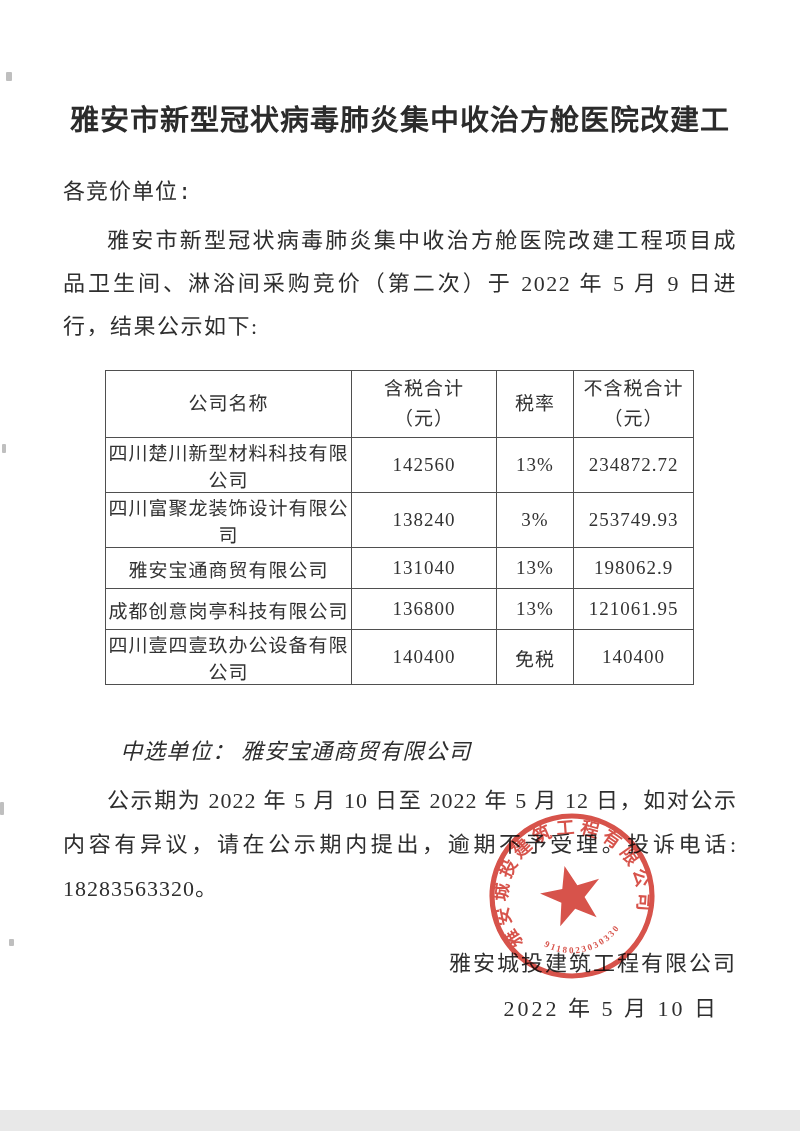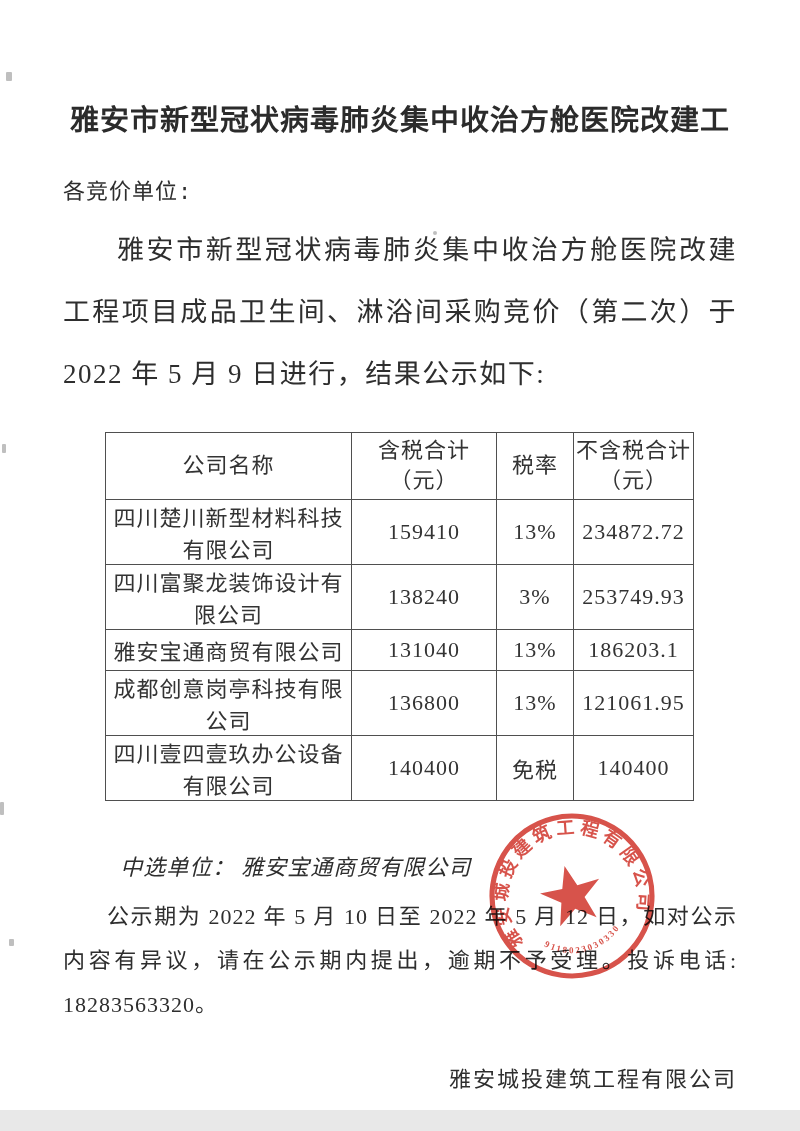--- a/index.html
+++ b/index.html
@@ -26,33 +26,33 @@
   }
   .salutation{
     margin-top:36px;
     font-size:22px;
     line-height:26px;
     letter-spacing:1px;
     font-family:Liberation Mono, monospace;
   }
   .intro{
     margin-top:12px;
-    font-size:27px;
-    line-height:62px;
+    font-size:22px;
+    line-height:43px;
     letter-spacing:1.5px;
     text-indent:2em;
     text-align:justify;
   }
 
   table.bid-table{
     margin:6px 0 0 42px;
     width:588px;
     border-collapse:collapse;
     table-layout:fixed;
-    font-size:22px;
+    font-size:19px;
     color:#333;
   }
   .bid-table th,.bid-table td{
     border:1px solid #4f4f4f;
     text-align:center;
     vertical-align:middle;
     font-weight:400;
     padding:0 2px;
     letter-spacing:1px;
   }
@@ -147,35 +147,35 @@
           <th>税率</th>
           <th>
             <span>不含税合计</span><br>
             <span>（元）</span>
           </th>
         </tr>
       </thead>
       <tbody>
         <tr>
           <td>四川楚川新型材料科技有限公司</td>
-          <td class="num">159410</td>
+          <td class="num">142560</td>
           <td class="num">13%</td>
           <td class="num">234872.72</td>
         </tr>
         <tr>
           <td>四川富聚龙装饰设计有限公司</td>
           <td class="num">138240</td>
           <td class="num">3%</td>
           <td class="num">253749.93</td>
         </tr>
         <tr>
           <td>雅安宝通商贸有限公司</td>
           <td class="num">131040</td>
           <td class="num">13%</td>
-          <td class="num">186203.1</td>
+          <td class="num">198062.9</td>
         </tr>
         <tr>
           <td>成都创意岗亭科技有限公司</td>
           <td class="num">136800</td>
           <td class="num">13%</td>
           <td class="num">121061.95</td>
         </tr>
         <tr>
           <td>四川壹四壹玖办公设备有限公司</td>
           <td class="num">140400</td>

